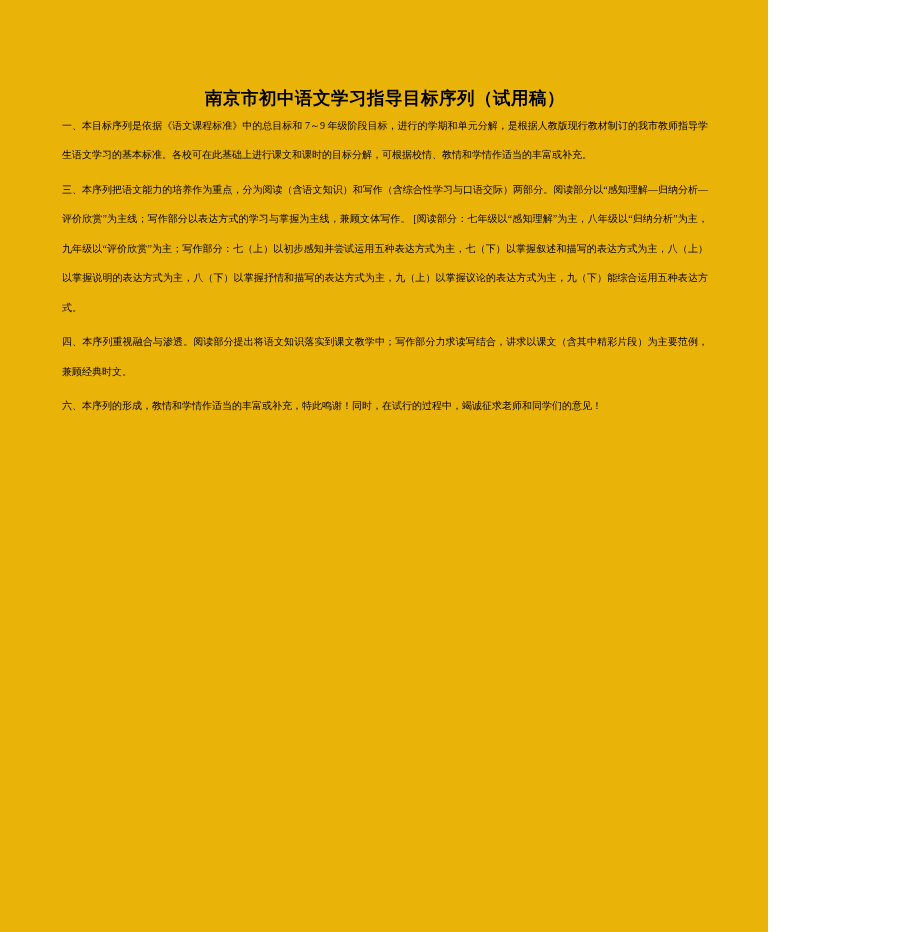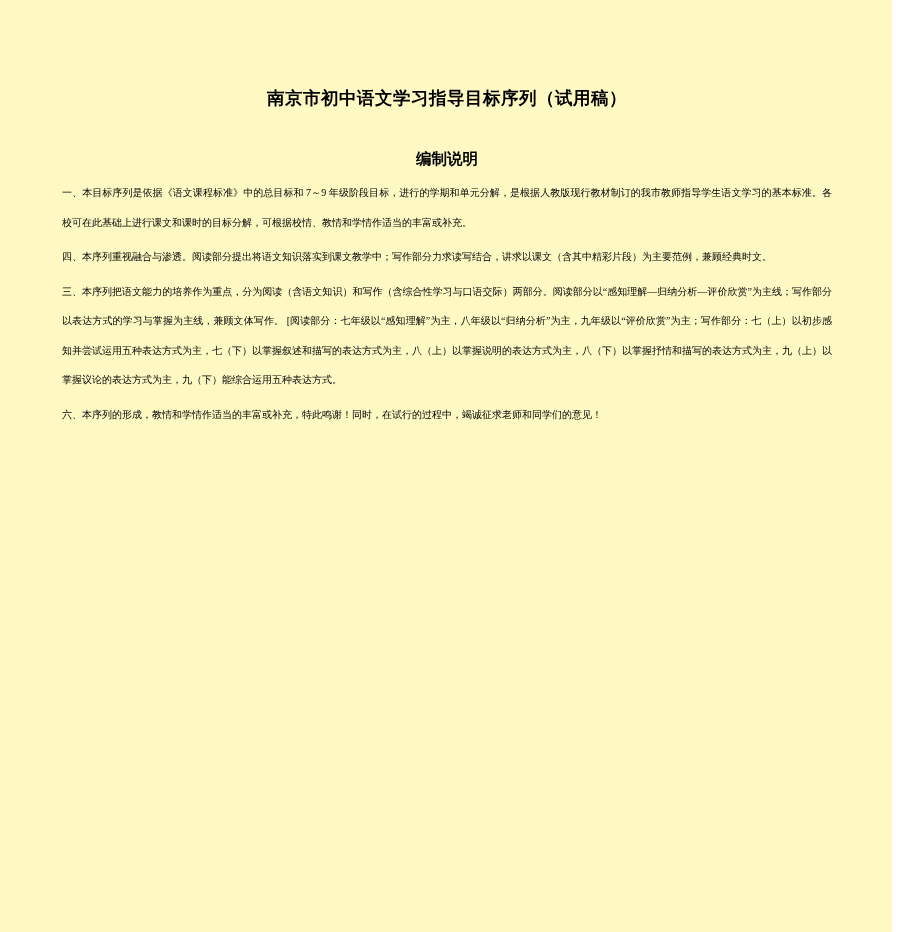--- a/index.html
+++ b/index.html
@@ -9,24 +9,24 @@
   body {
     width: 920px;
     height: 932px;
     background: #ffffff;
     color: #000000;
     font-family: "Liberation Serif", "DejaVu Serif", serif;
     overflow: hidden;
   }
   .page {
     box-sizing: border-box;
-    width: 892px;
+    width: 768px;
     height: 932px;
     padding: 86px 60px 20px 62px;
-    background: #fef9c3;
+    background: #eab308;
   }
   .doc-title {
     margin: 0;
     text-align: center;
     font-size: 17.5px;
     font-weight: bold;
     letter-spacing: 0.5px;
     line-height: 1.4;
   }
   .doc-subtitle {
@@ -43,24 +43,23 @@
     text-align: justify;
     word-break: break-all;
   }
 </style>
 </head>
 <body>
 
 <div class="page">
   <h1 class="doc-title">南京市初中语文学习指导目标序列（试用稿）</h1>
 
-  <h2 class="doc-subtitle">编制说明</h2>
 
   <p class="para">一、本目标序列是依据《语文课程标准》中的总目标和 7～9 年级阶段目标，进行的学期和单元分解，是根据人教版现行教材制订的我市教师指导学生语文学习的基本标准。各校可在此基础上进行课文和课时的目标分解，可根据校情、教情和学情作适当的丰富或补充。</p>
 
 
+  <p class="para">三、本序列把语文能力的培养作为重点，分为阅读（含语文知识）和写作（含综合性学习与口语交际）两部分。阅读部分以“感知理解—归纳分析—评价欣赏”为主线；写作部分以表达方式的学习与掌握为主线，兼顾文体写作。 [阅读部分：七年级以“感知理解”为主，八年级以“归纳分析”为主，九年级以“评价欣赏”为主；写作部分：七（上）以初步感知并尝试运用五种表达方式为主，七（下）以掌握叙述和描写的表达方式为主，八（上）以掌握说明的表达方式为主，八（下）以掌握抒情和描写的表达方式为主，九（上）以掌握议论的表达方式为主，九（下）能综合运用五种表达方式。</p>
+
   <p class="para">四、本序列重视融合与渗透。阅读部分提出将语文知识落实到课文教学中；写作部分力求读写结合，讲求以课文（含其中精彩片段）为主要范例，兼顾经典时文。</p>
-
-  <p class="para">三、本序列把语文能力的培养作为重点，分为阅读（含语文知识）和写作（含综合性学习与口语交际）两部分。阅读部分以“感知理解—归纳分析—评价欣赏”为主线；写作部分以表达方式的学习与掌握为主线，兼顾文体写作。 [阅读部分：七年级以“感知理解”为主，八年级以“归纳分析”为主，九年级以“评价欣赏”为主；写作部分：七（上）以初步感知并尝试运用五种表达方式为主，七（下）以掌握叙述和描写的表达方式为主，八（上）以掌握说明的表达方式为主，八（下）以掌握抒情和描写的表达方式为主，九（上）以掌握议论的表达方式为主，九（下）能综合运用五种表达方式。</p>
 
 
   <p class="para">六、本序列的形成，教情和学情作适当的丰富或补充，特此鸣谢！同时，在试行的过程中，竭诚征求老师和同学们的意见！</p>
 </div>
 
 </body></html>

